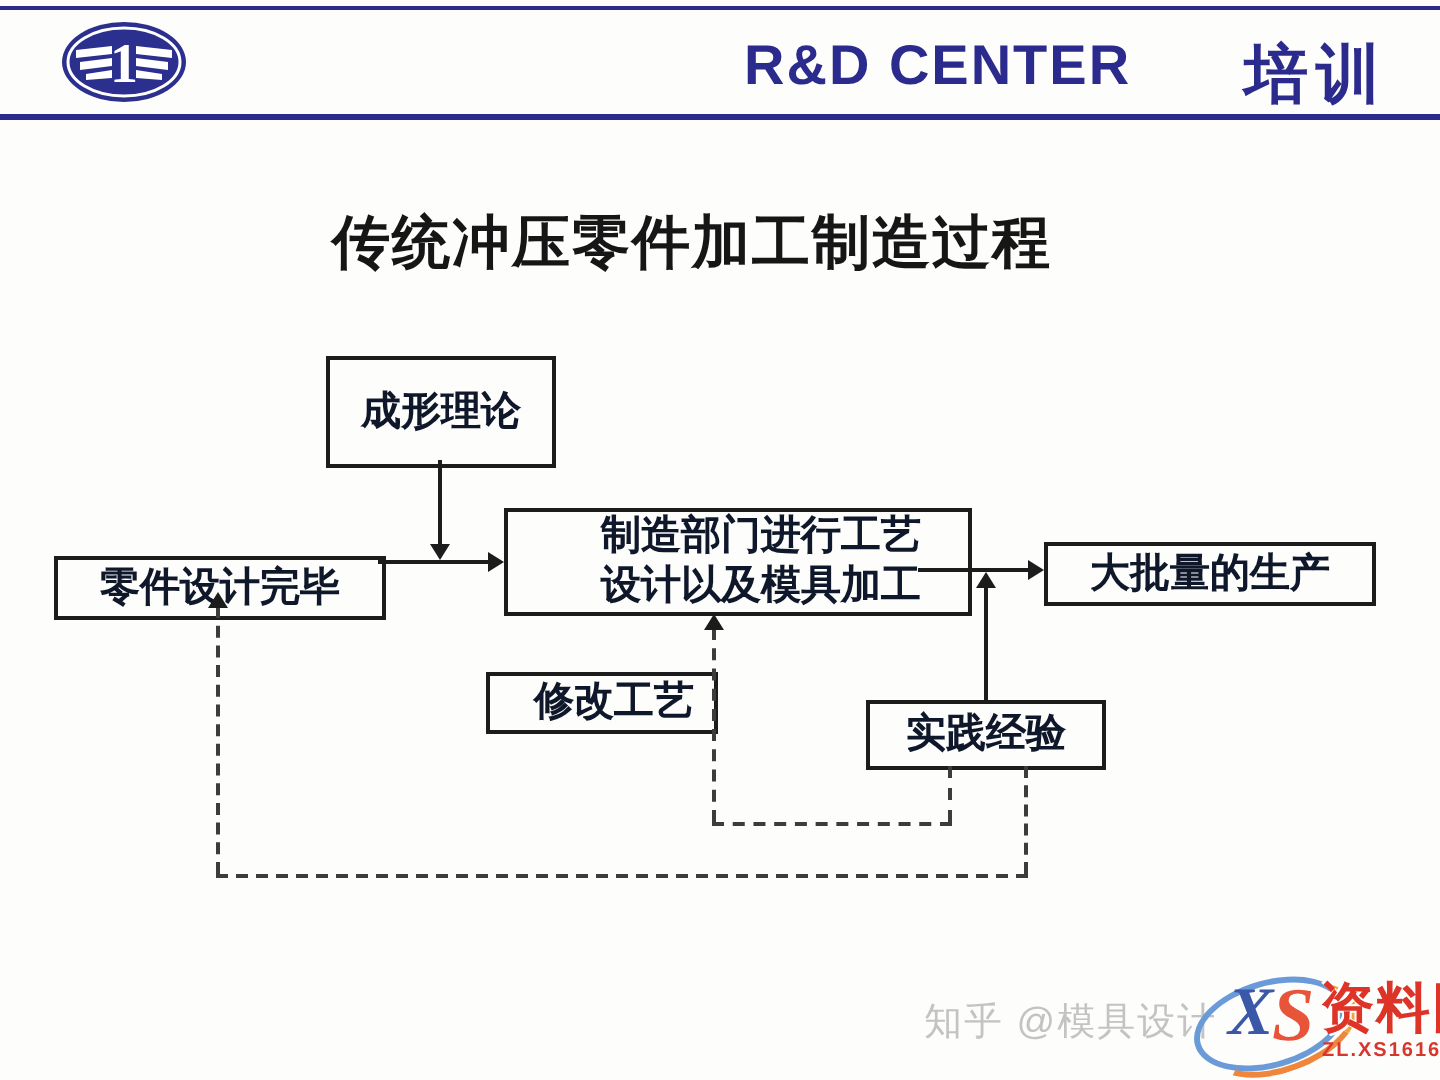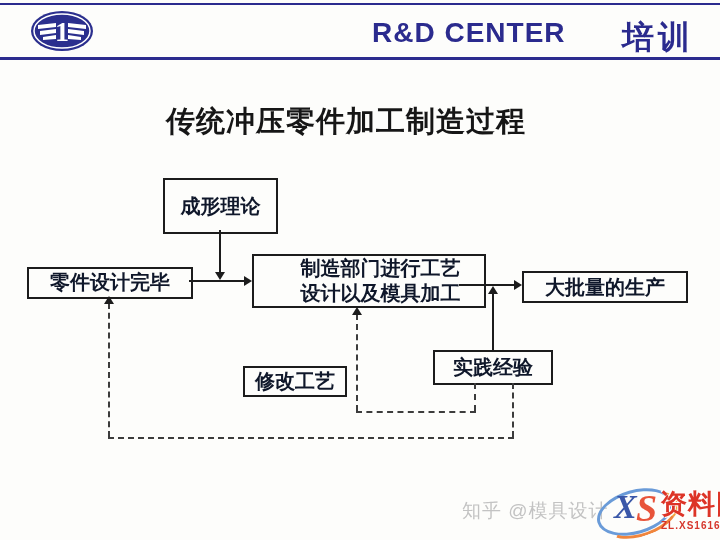--- a/index.html
+++ b/index.html
@@ -30,25 +30,25 @@
     position:absolute;left:0;top:102px;width:692px;text-align:center;
     font-size:29px;font-weight:bold;color:#161616;letter-spacing:1px;
   }
   
   .fbox{
     position:absolute;border:2px solid #1c1c1c;background:transparent;
     display:flex;align-items:center;justify-content:center;text-align:center;
     color:#0f172a;font-weight:600;font-size:20px;line-height:1.25;white-space:nowrap;
   }
   .box-theory{left:163px;top:178px;width:111px;height:52px;}
-  .box-design{left:27px;top:267px;width:162px;height:28px;font-family:Liberation Mono, monospace;}
+  .box-design{left:27px;top:278px;width:162px;height:28px;}
   .box-manufacture{left:252px;top:254px;width:207px;height:50px;padding-left:23px;}
   .box-mass{left:522px;top:271px;width:162px;height:28px;}
   .box-modpart{left:120px;top:351px;width:98px;height:27px;}
-  .box-modproc{left:243px;top:366px;width:100px;height:27px;}
+  .box-modproc{left:243px;top:336px;width:100px;height:27px;padding-left:12px;}
   .box-tryout{left:433px;top:350px;width:116px;height:31px;}
   
   .hline,.vline{position:absolute;background:#1c1c1c;}
   .arrow{position:absolute;width:0;height:0;}
   .a-down{border-left:5px solid transparent;border-right:5px solid transparent;border-top:8px solid #1c1c1c;}
   .a-right{border-top:5px solid transparent;border-bottom:5px solid transparent;border-left:8px solid #1c1c1c;}
   .a-up{border-left:5px solid transparent;border-right:5px solid transparent;border-bottom:8px solid #1c1c1c;}
   
   .dashv{position:absolute;width:0;border-left:2px dashed #3c3c3c;}
   .dashh{position:absolute;height:0;border-top:2px dashed #3c3c3c;}

